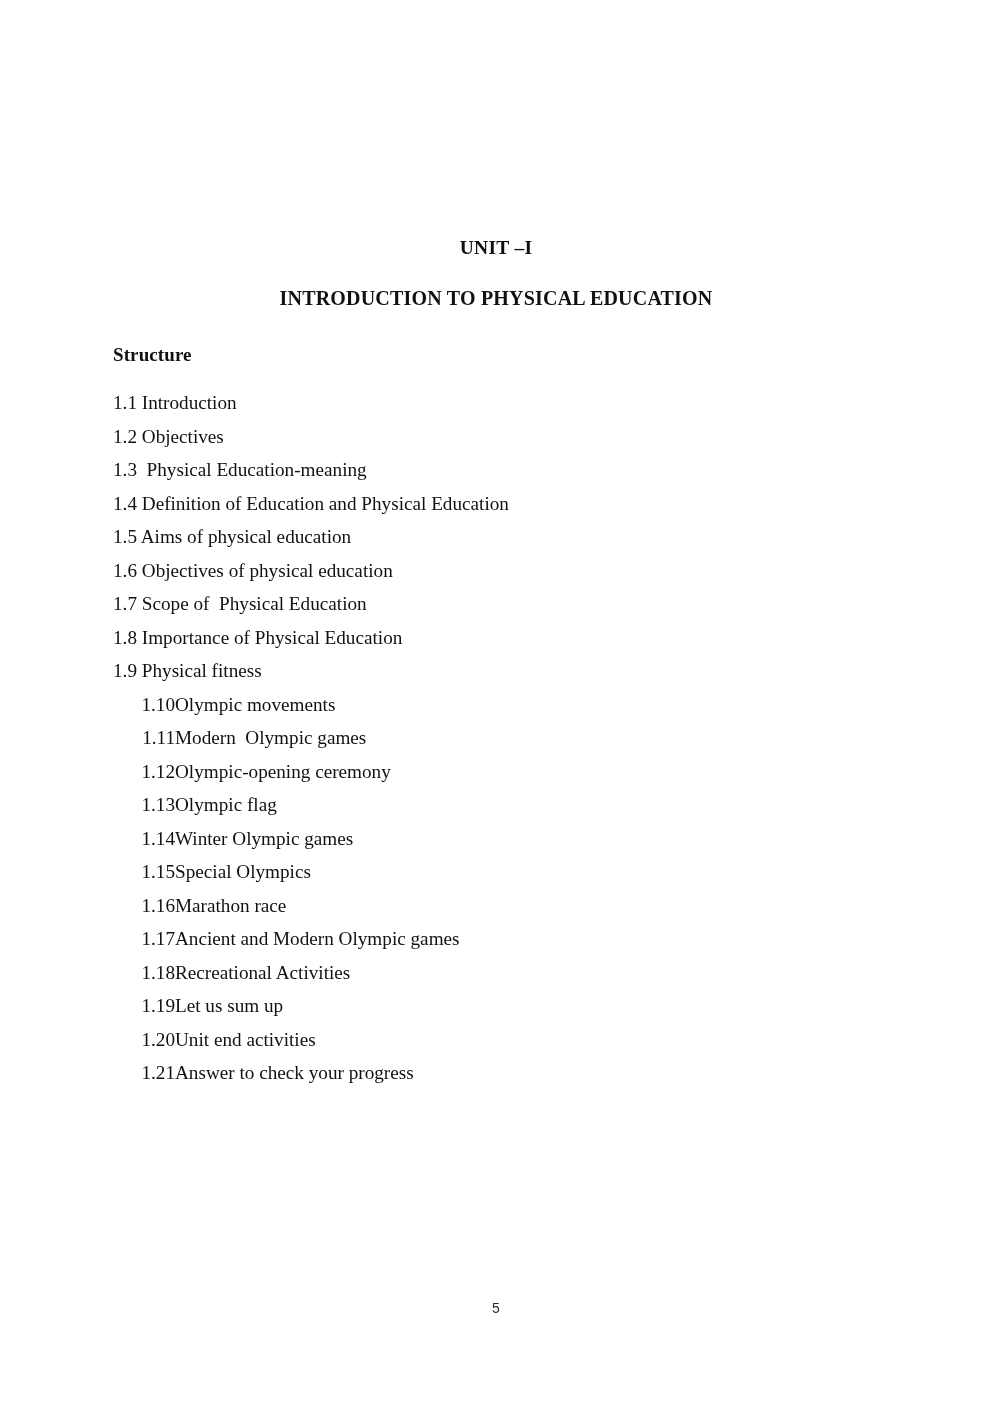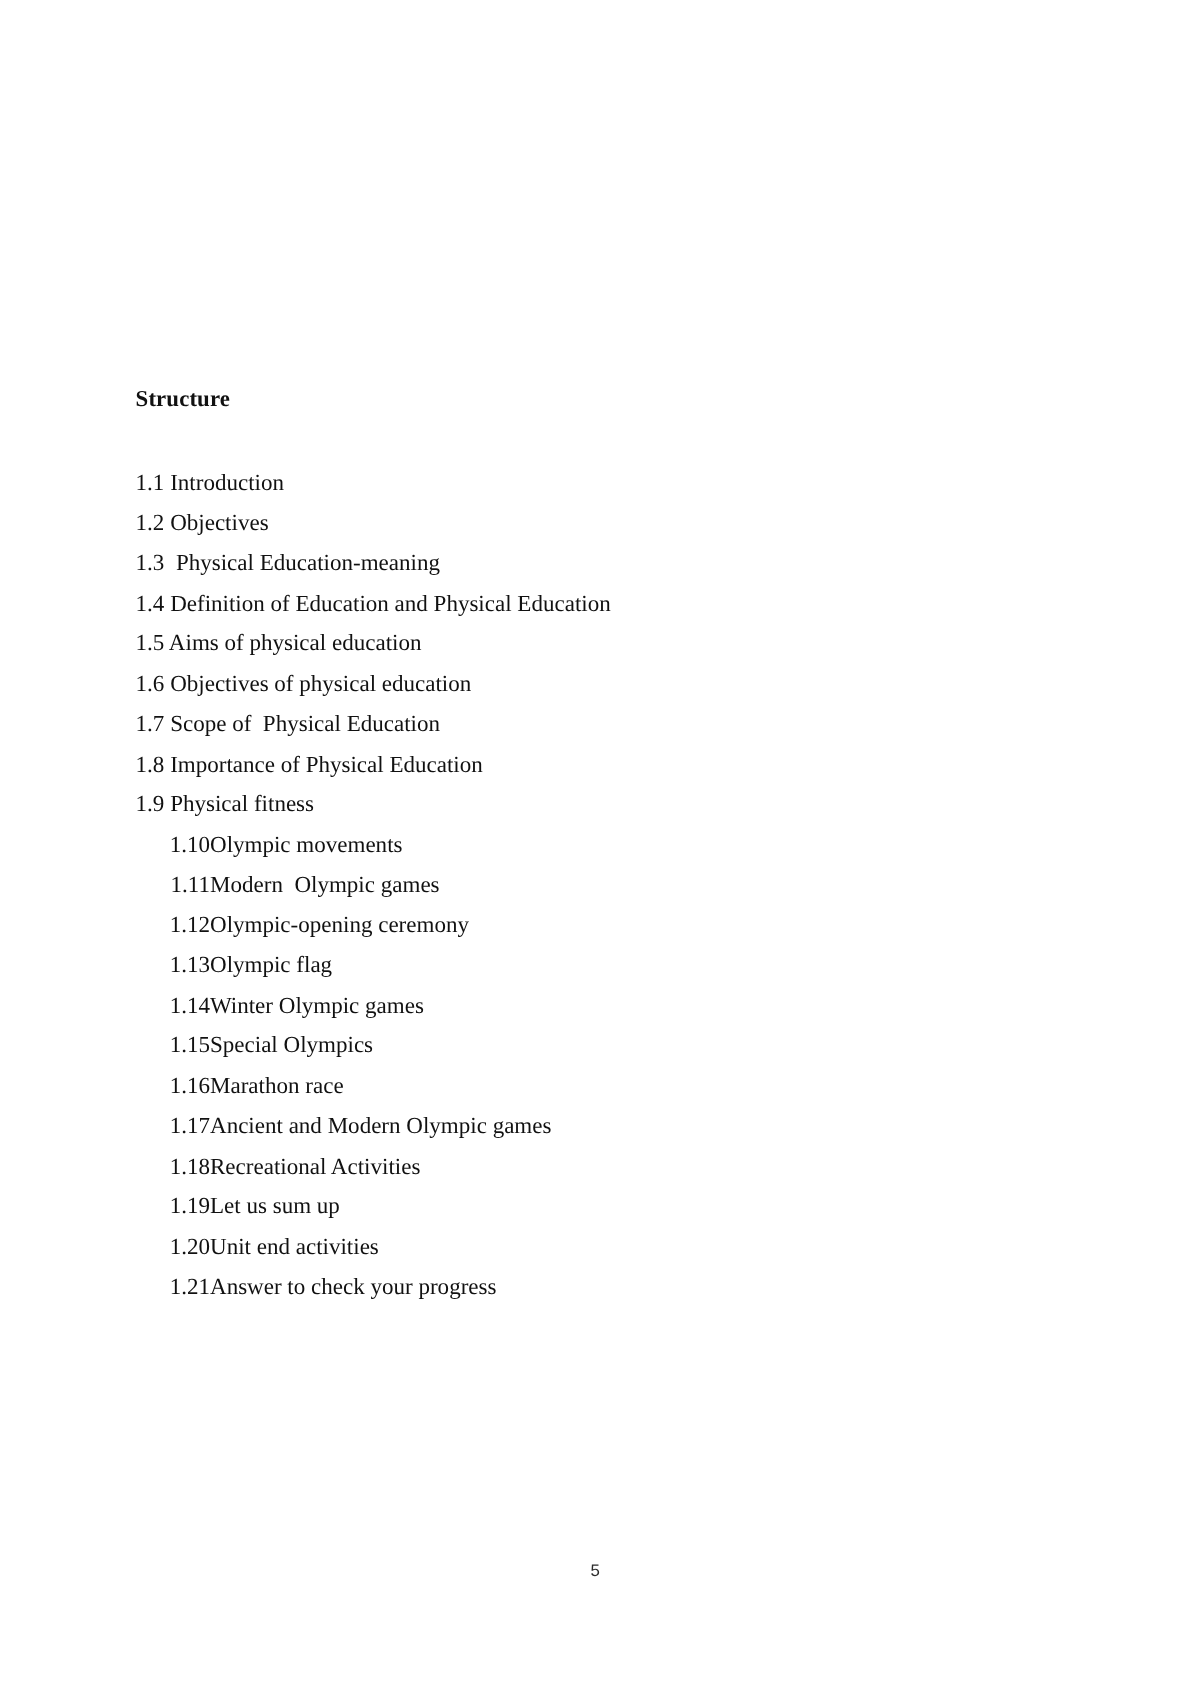--- a/index.html
+++ b/index.html
@@ -43,21 +43,21 @@
     font-size: 20px;
     font-weight: bold;
     letter-spacing: 0.2px;
     line-height: 1.2;
   }
 
   
   .structure-label {
     position: absolute;
     left: 113px;
-    top: 322px;
+    top: 344px;
     font-size: 19px;
     font-weight: bold;
     letter-spacing: 0.1px;
   }
 
   .toc {
     position: absolute;
     left: 113px;
     top: 386px;
     width: 700px;
@@ -103,21 +103,23 @@
     font-family: "Liberation Sans", "DejaVu Sans", sans-serif;
     font-size: 14px;
     color: #2b2b2b;
   }
 </style>
 </head>
 <body>
 
 <div class="page">
 
+  <div class="unit-heading">UNIT –I</div>
 
+  <div class="title-heading">INTRODUCTION TO PHYSICAL EDUCATION</div>
 
   <div class="structure-label">Structure</div>
 
   <div class="toc"><div class="toc-item narrow"><span class="num">1.1</span><span class="label"> Introduction</span></div><div class="toc-item narrow"><span class="num">1.2</span><span class="label"> Objectives</span></div><div class="toc-item narrow"><span class="num">1.3</span><span class="label">  Physical Education-meaning</span></div><div class="toc-item narrow"><span class="num">1.4</span><span class="label"> Definition of Education and Physical Education</span></div><div class="toc-item narrow"><span class="num">1.5</span><span class="label"> Aims of physical education</span></div><div class="toc-item narrow"><span class="num">1.6</span><span class="label"> Objectives of physical education</span></div><div class="toc-item narrow"><span class="num">1.7</span><span class="label"> Scope of  Physical Education</span></div><div class="toc-item narrow"><span class="num">1.8</span><span class="label"> Importance of Physical Education</span></div><div class="toc-item narrow"><span class="num">1.9</span><span class="label"> Physical fitness</span></div><div class="toc-item wide"><span class="num">1.10</span><span class="label">Olympic movements</span></div><div class="toc-item wide"><span class="num">1.11</span><span class="label">Modern  Olympic games</span></div><div class="toc-item wide"><span class="num">1.12</span><span class="label">Olympic-opening ceremony</span></div><div class="toc-item wide"><span class="num">1.13</span><span class="label">Olympic flag</span></div><div class="toc-item wide"><span class="num">1.14</span><span class="label">Winter Olympic games</span></div><div class="toc-item wide"><span class="num">1.15</span><span class="label">Special Olympics</span></div><div class="toc-item wide"><span class="num">1.16</span><span class="label">Marathon race</span></div><div class="toc-item wide"><span class="num">1.17</span><span class="label">Ancient and Modern Olympic games</span></div><div class="toc-item wide"><span class="num">1.18</span><span class="label">Recreational Activities</span></div><div class="toc-item wide"><span class="num">1.19</span><span class="label">Let us sum up</span></div><div class="toc-item wide"><span class="num">1.20</span><span class="label">Unit end activities</span></div><div class="toc-item wide"><span class="num">1.21</span><span class="label">Answer to check your progress</span></div></div>
 
   <div class="page-number">5</div>
 
 </div>
 
 </body></html>

